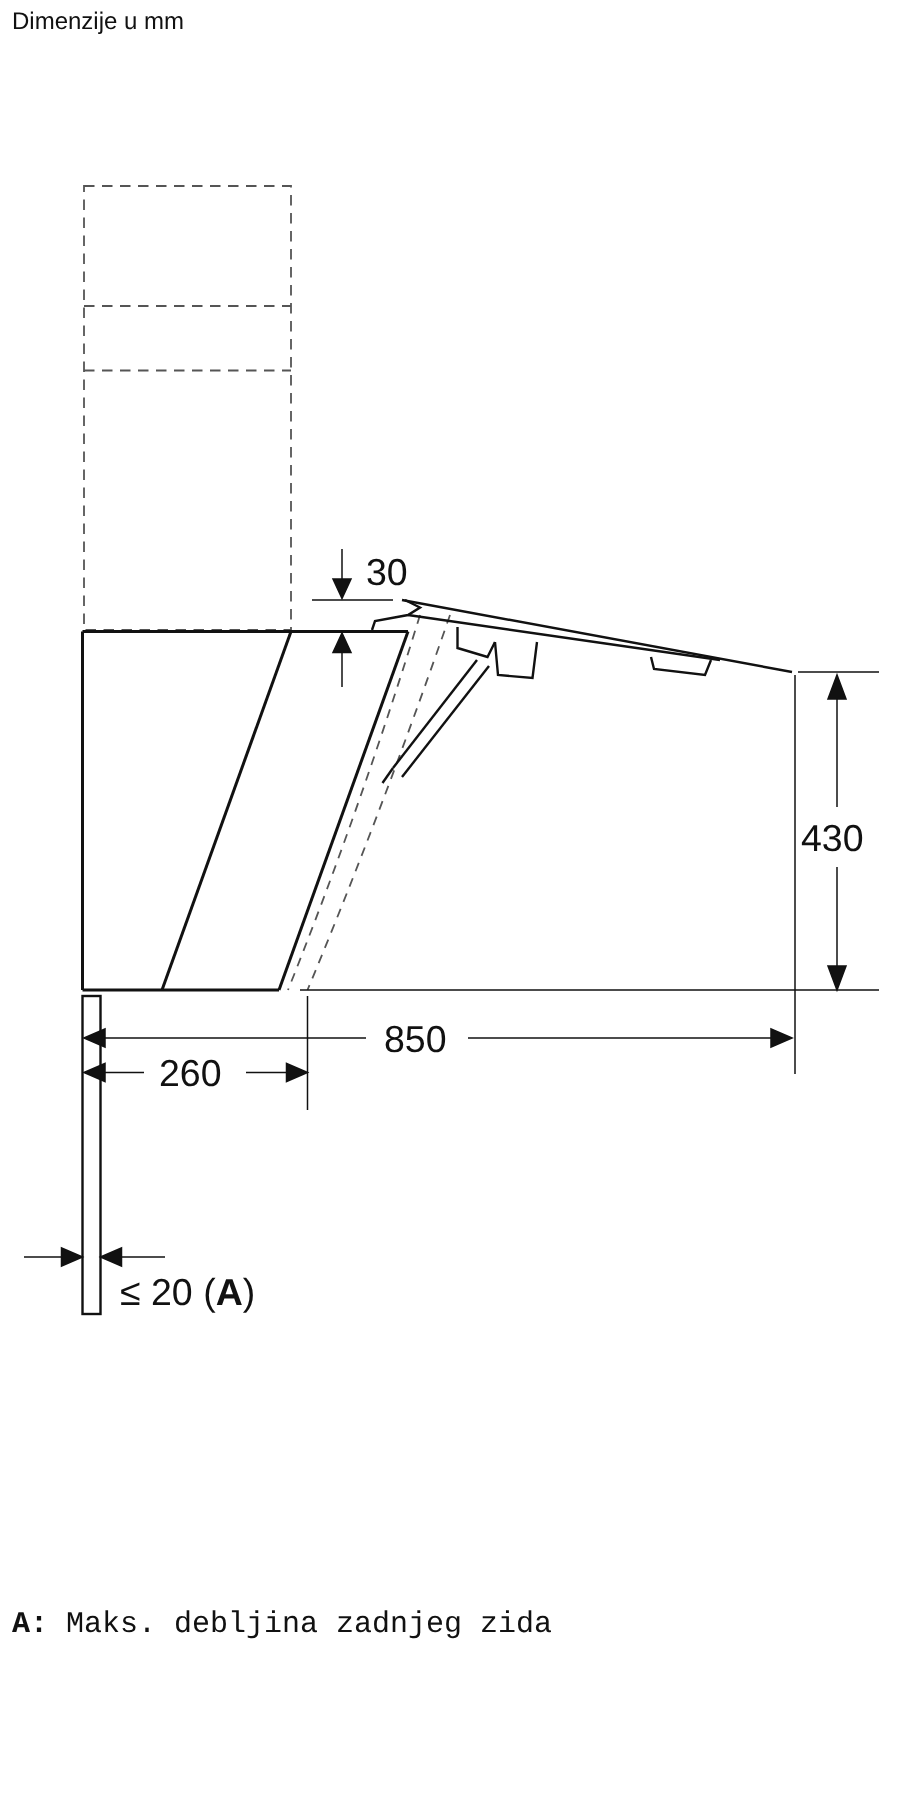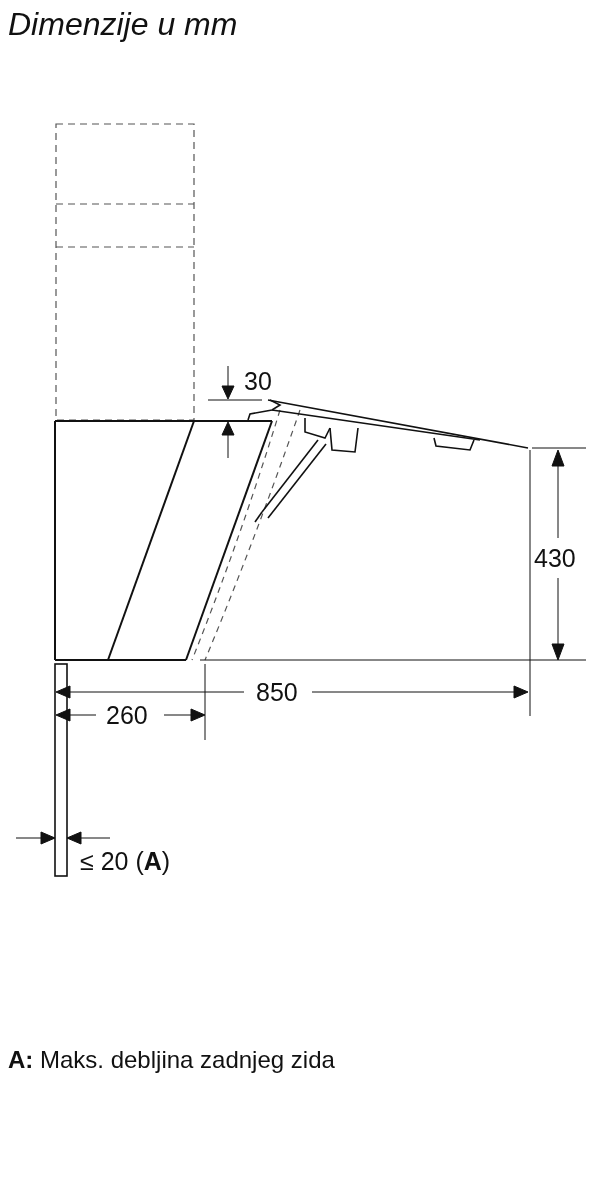--- a/index.html
+++ b/index.html
@@ -1,18 +1,18 @@
 <!DOCTYPE html>
 <html><head>
 <meta charset="utf-8">
 <style>
   html, body { margin:0; padding:0; background:#ffffff; }
   body { width:600px; height:1200px; position:relative; overflow:hidden; font-family:"Liberation Sans", sans-serif; color:#111; }
-  .title { position:absolute; left:8px; top:6px; font-size:32px;font-style:italic; }
-  .legend { position:absolute; left:8px; top:1046px; font-size:24px; }
+  .title { position:absolute; left:8px; top:6px; font-size:16px; }
+  .legend { position:absolute; left:8px; top:1072px; font-size:20px;font-family:Liberation Mono, monospace; }
   .legend b { font-weight:bold; }
   svg { position:absolute; left:0; top:0; }
   .dimtxt { font-family:"Liberation Sans", sans-serif; font-size:25px; fill:#111; }
   .dimtxtb { font-family:"Liberation Sans", sans-serif; font-size:25px; font-weight:bold; fill:#111; }
 </style>
 </head>
 <body>
 
 <div class="title">Dimenzije u mm</div>
 

